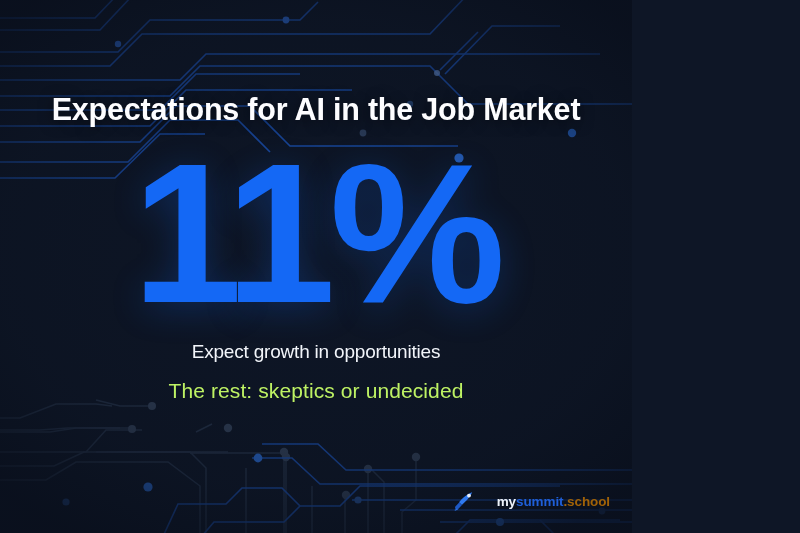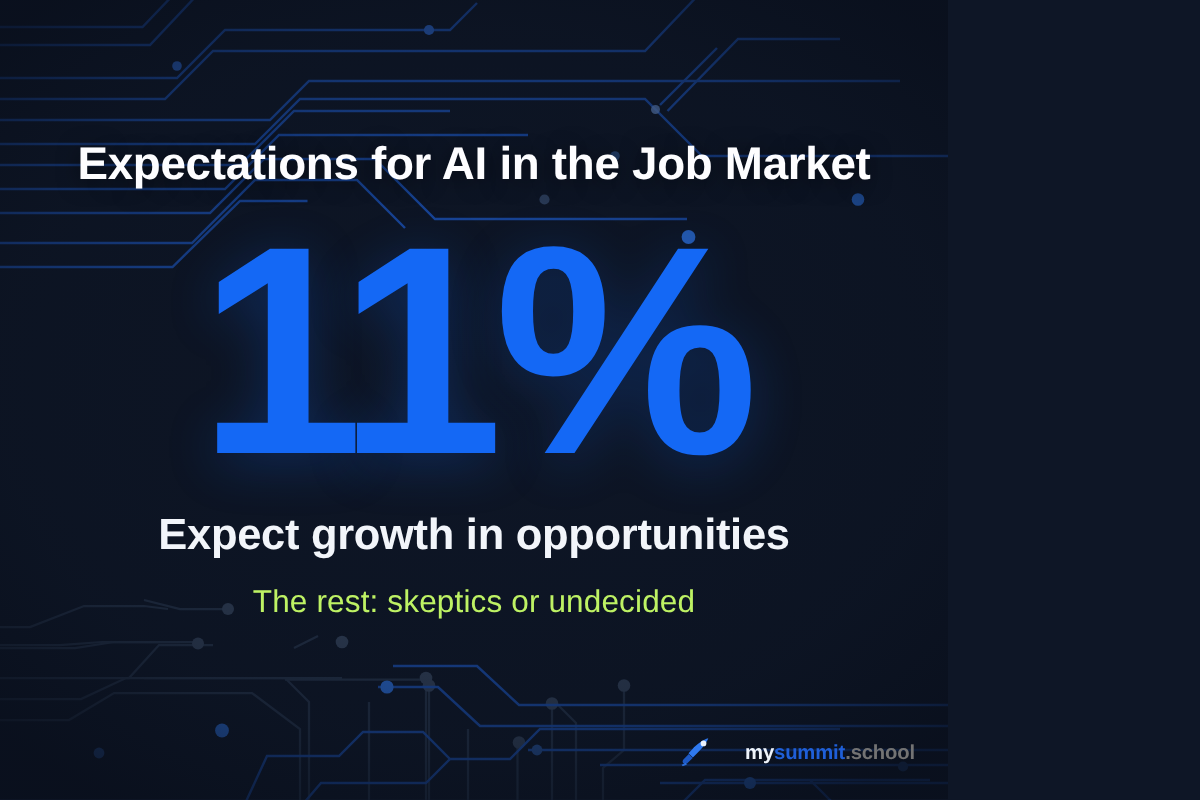--- a/index.html
+++ b/index.html
@@ -27,38 +27,38 @@
     text-shadow:0 2px 14px rgba(0,0,0,0.5);
   }
   .bignum{
     margin-top:6px;
     font-size:198px;font-weight:bold;color:#1468f5;
     line-height:1.02;letter-spacing:-6px;
     text-shadow:0 6px 34px rgba(20,104,245,0.26);
   }
   .subtitle{
     margin-top:6px;
-    font-size:29px;font-weight:bold;color:#f2f5fa;
+    font-size:19px;font-weight:normal;color:#f2f5fa;
     letter-spacing:-0.2px;
   }
   .caption{
     margin-top:16px;
     font-size:21px;font-weight:normal;color:#bef264;
     letter-spacing:0.1px;
   }
   .logo{
     position:absolute;right:22px;bottom:22px;
     display:flex;align-items:center;gap:6px;
     font-size:13.5px;font-weight:bold;letter-spacing:-0.1px;
   }
   .logo-mark{display:block;width:22px;height:20px;}
   .logo-text{display:inline-block;white-space:nowrap;}
   .lt-my{color:#eef3fa;padding-left:16px;}
   .lt-summit{color:#1f5fd8;margin-top:31px;}
-  .lt-school{color:#737373;}
+  .lt-school{color:#a16207;}
 </style>
 </head>
 <body>
 
 <div class="stage">
 
   <div class="bgwrap">
     <svg width="800" height="533" viewBox="0 0 800 533">
       <defs>
         <g id="dotdefs"></g>

